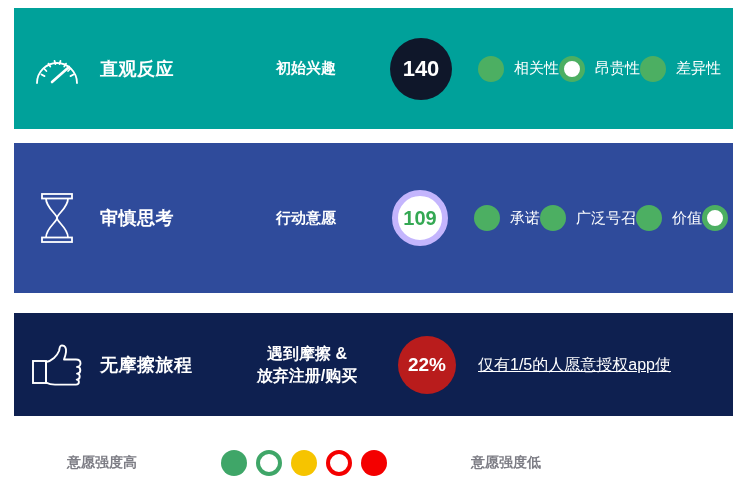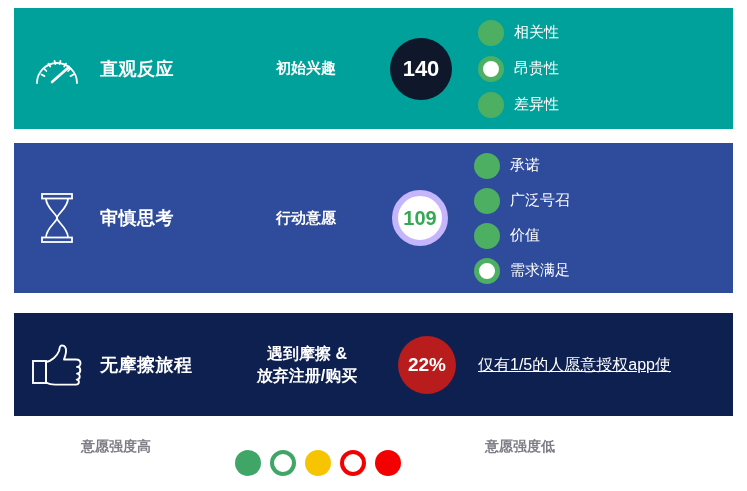--- a/index.html
+++ b/index.html
@@ -96,21 +96,21 @@
   }
   .band-1 .badge { margin-left: 8px; }
   .band-2 .badge { margin-left: 10px; }
   .band-3 .badge { margin-left: 6px; }
 
   
   .attr-columns {
     display: flex;
     margin-left: 26px;
   }
-  .attr-col { display: flex; flex-direction: column; justify-content: center; }
+  .attr-col { display: flex; flex-direction: row; justify-content: center; }
   .attr-col + .attr-col { margin-left: 44px; }
 
   .attr-item {
     display: flex;
     align-items: center;
     height: 36px;
   }
   .band-2 .attr-item { height: 35px; }
 
   .dot {
@@ -135,25 +135,26 @@
     font-size: 16px;
     line-height: 1.45;
     margin-left: 22px;
     max-width: 280px;
     text-decoration: underline;
   }
 
   
   .legend {
     position: absolute;
-    left: 16px;
+    left: 2px;
     top: 438px;
     width: 604px;
     height: 50px;
     display: flex;
+    align-items: center;
     justify-content: center;
   }
   .legend-label {
     color: #7D7D85;
     font-size: 14px;
     font-weight: bold;
     white-space: nowrap;
   }
   .legend-swatches {
     display: flex;

